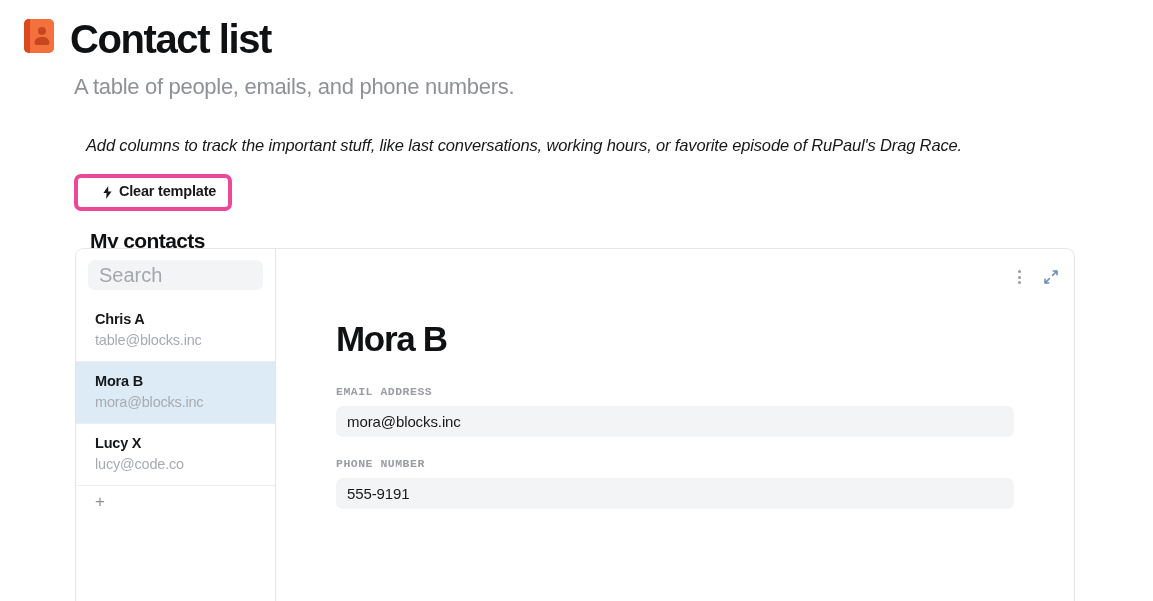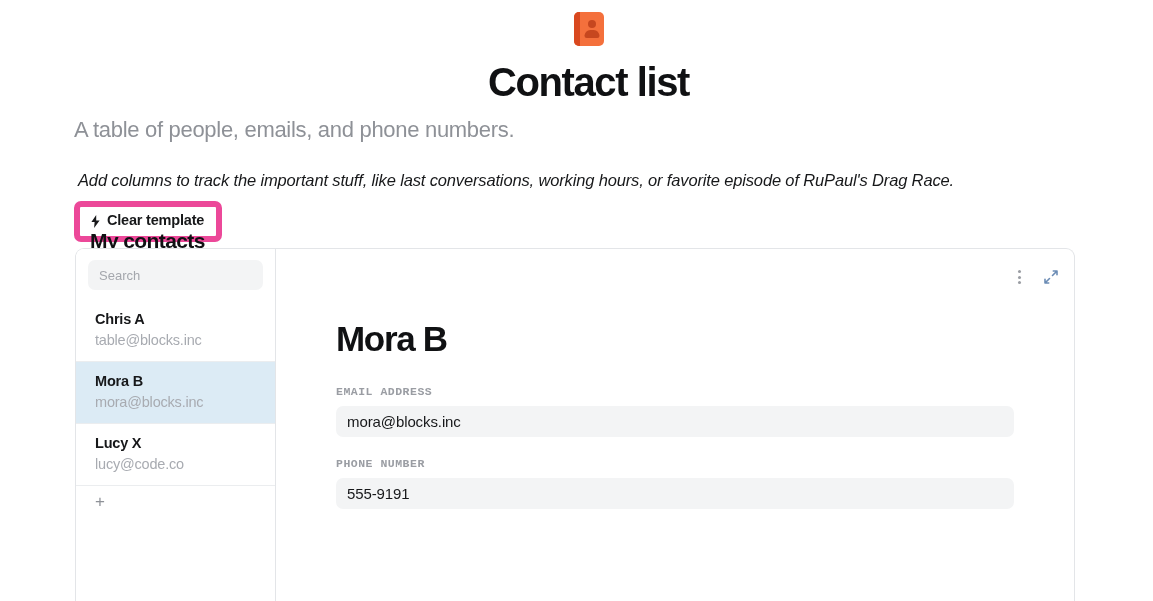--- a/index.html
+++ b/index.html
@@ -23,25 +23,23 @@
   
   .header {
     position: absolute;
     left: 0;
     top: 0;
     width: 1153px;
   }
 
   .title-row {
     display: flex;
-    align-items: center;
     gap: 16px;
     padding-left: 24px;
-    padding-top: 12px;
-    flex-direction: column;
+    padding-top: 19px;
   }
 
   .app-icon {
     width: 30px;
     height: 34px;
     border-radius: 5px;
     background: #f4703c;
     position: relative;
     flex: 0 0 auto;
     overflow: hidden;
@@ -90,43 +88,43 @@
     padding-left: 74px;
     padding-top: 16px;
     font-size: 22px;
     color: #8e9197;
     letter-spacing: -0.3px;
     line-height: 1.1;
     font-weight: 400;
   }
 
   .hint-line {
-    margin: 4px;
+    margin: 12px;
     padding-left: 74px;
     padding-top: 25px;
     font-size: 16.5px;
     font-style: italic;
     color: #17181a;
     letter-spacing: -0.15px;
     line-height: 1.1;
     white-space: nowrap;
   }
 
   .clear-btn-wrap {
     padding-left: 74px;
     padding-top: 8px;
   }
   .clear-btn {
     display: inline-flex;
     align-items: center;
     gap: 7px;
     background: #ffffff;
-    border: 6px solid #ec4899;
+    border: 4px solid #ec4899;
     border-radius: 7px;
-    padding: 5px 12px 6px 11px;
+    padding: 5px 12px 6px 25px;
     font-size: 14.5px;
     font-weight: 700;
     color: #17181a;
     letter-spacing: -0.2px;
     cursor: pointer;
     font-family: "Liberation Sans", sans-serif;
     line-height: 1.2;
   }
   .bolt {
     display: inline-block;
@@ -176,21 +174,21 @@
   .search-wrap {
     padding: 11px 12px 10px 12px;
   }
   .search-input {
     width: 100%;
     height: 30px;
     background: #f3f4f5;
     border: none;
     border-radius: 7px;
     padding: 0 11px;
-    font-size: 13px;
+    font-size: 20px;
     color: #404040;
     font-family: "Liberation Sans", sans-serif;
     outline: none;
   }
   .search-input::placeholder { color: #a4a7ad; }
 
   .contact-row {
     padding: 9px 0 10px 19px;
     border-top: 1px solid #ebedef;
     cursor: pointer;

